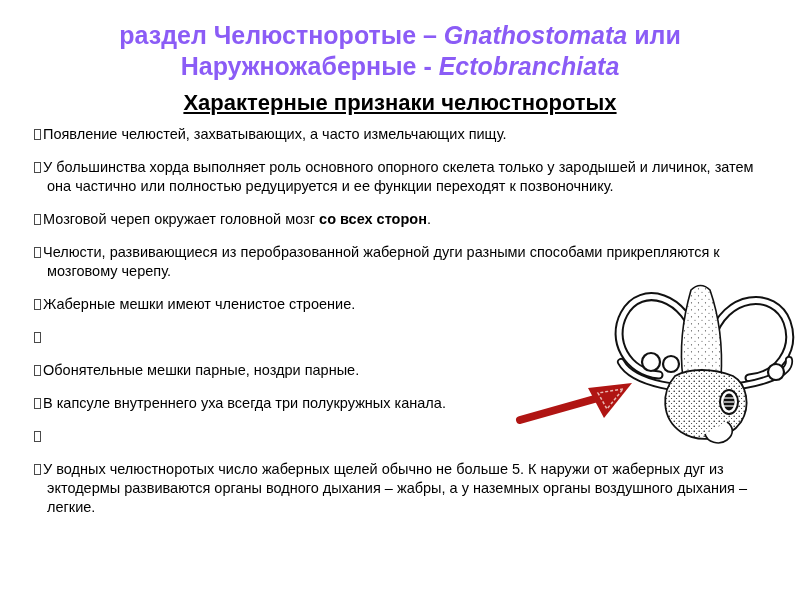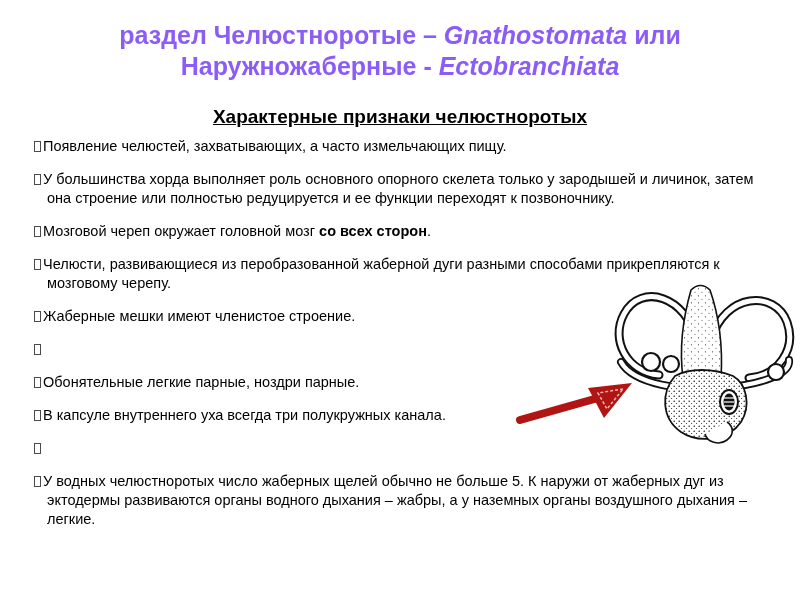--- a/index.html
+++ b/index.html
@@ -8,21 +8,21 @@
     font-family:"Liberation Sans","DejaVu Sans",sans-serif;
     position:relative;overflow:hidden;
   }
   .slide{position:absolute;inset:0;}
   .title{
     margin:20px 30px 0 30px;text-align:center;
     font-weight:bold;font-size:25px;line-height:31px;color:#8b5cf6;
   }
   .title .latin{font-style:italic;}
   .subheading{
-    margin-top:24px;text-align:center;font-weight:bold;font-size:19px;
+    margin-top:8px;text-align:center;font-weight:bold;font-size:22px;
     text-decoration:underline;
   }
   ul.points{
     list-style:none;margin:9px 0 0 0;padding:0 44px 0 45px;
     font-size:14.5px;line-height:19px;
   }
   ul.points li{margin:0 0 14px 0;padding-left:2px;text-indent:-13px;}
   .bx{
     display:inline-block;width:7px;height:11px;border:1px solid #4a4a4a;
     margin-right:2px;vertical-align:-1px;text-indent:0;box-sizing:border-box;
@@ -38,26 +38,26 @@
 
   <div class="title">
     <div><span>раздел Челюстноротые – </span><span class="latin">Gnathostomata</span><span> или</span></div>
     <div><span>Наружножаберные - </span><span class="latin">Ectobranchiata</span></div>
   </div>
 
   <div class="subheading">Характерные признаки челюстноротых</div>
 
   <ul class="points">
     <li><span class="bx"></span><span>Появление челюстей, захватывающих, а часто измельчающих пищу.</span></li>
-    <li><span class="bx"></span><span>У большинства хорда выполняет роль основного опорного скелета только у зародышей и личинок, затем она строение или полностью редуцируется и ее функции переходят к позвоночнику.</span></li>
+    <li><span class="bx"></span><span>У большинства хорда выполняет роль основного опорного скелета только у зародышей и личинок, затем она частично или полностью редуцируется и ее функции переходят к позвоночнику.</span></li>
     <li><span class="bx"></span><span>Мозговой череп окружает головной мозг </span><span class="b">со всех сторон</span><span>.</span></li>
     <li><span class="bx"></span><span>Челюсти, развивающиеся из перобразованной жаберной дуги разными способами прикрепляются к мозговому черепу.</span></li>
     <li><span class="bx"></span><span>Жаберные мешки имеют членистое строение.</span></li>
     <li><span class="bx"></span></li>
-    <li><span class="bx"></span><span>Обонятельные легкие парные, ноздри парные.</span></li>
+    <li><span class="bx"></span><span>Обонятельные мешки парные, ноздри парные.</span></li>
     <li><span class="bx"></span><span>В капсуле внутреннего уха всегда три полукружных канала.</span></li>
     <li><span class="bx"></span></li>
     <li><span class="bx"></span><span>У водных челюстноротых число жаберных щелей обычно не больше 5. К наружи от жаберных дуг из эктодермы развиваются органы водного дыхания – жабры, а у наземных органы воздушного дыхания – легкие.</span></li>
   </ul>
 
   <div class="figure">
     <svg width="186" height="168" viewBox="0 0 186 168">
       <defs>
         <pattern id="stip" patternUnits="userSpaceOnUse" width="5" height="5">
           <circle cx="1.2" cy="1.3" r="0.75" fill="#1a1a1a"></circle>

